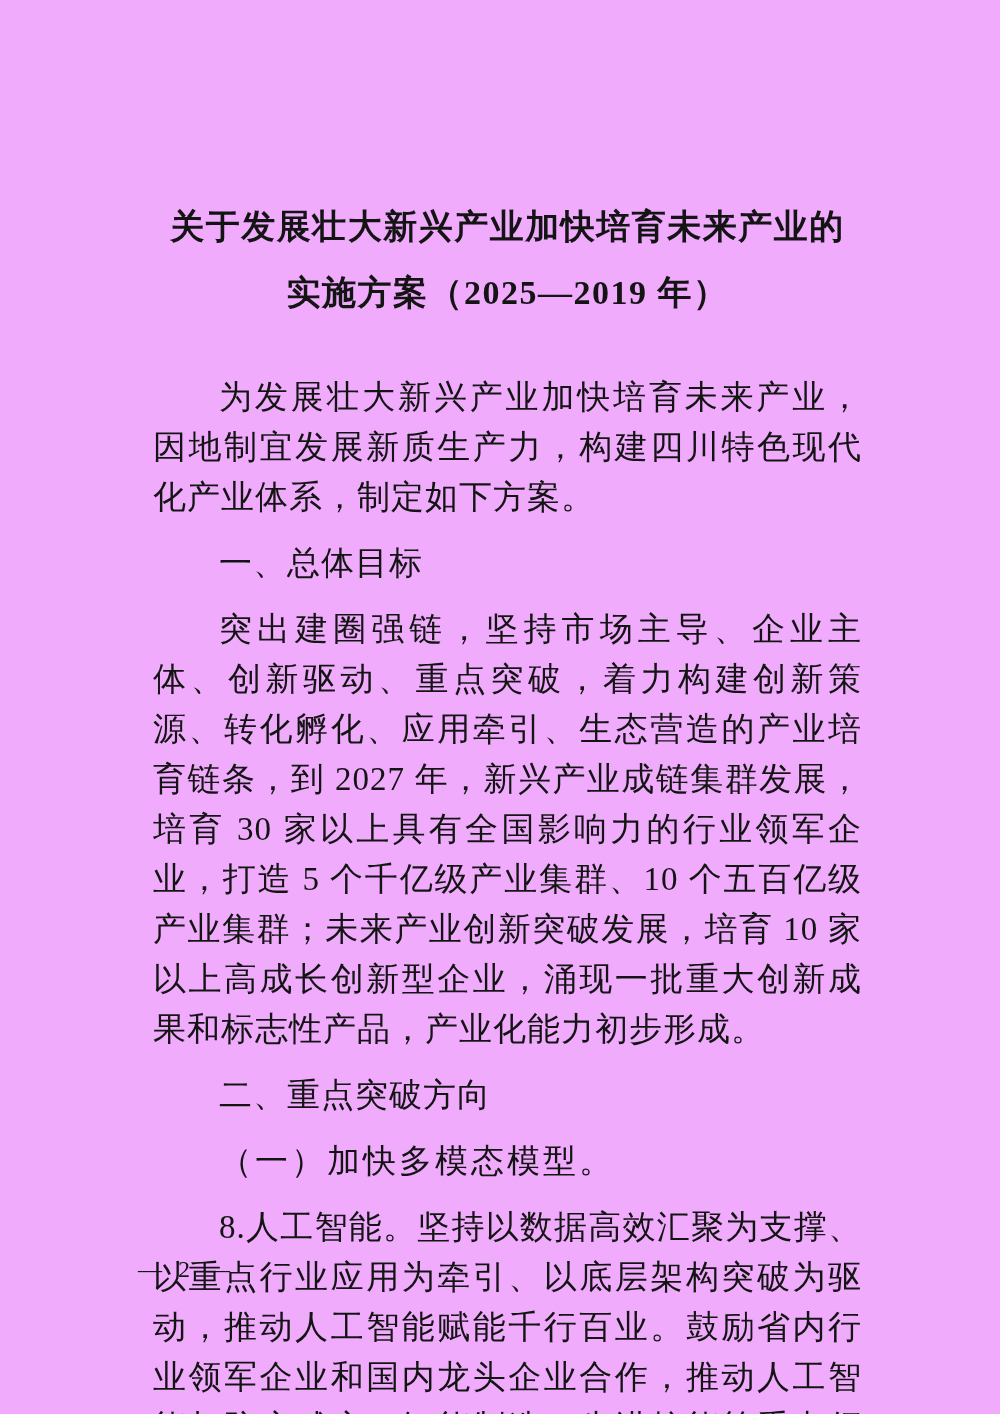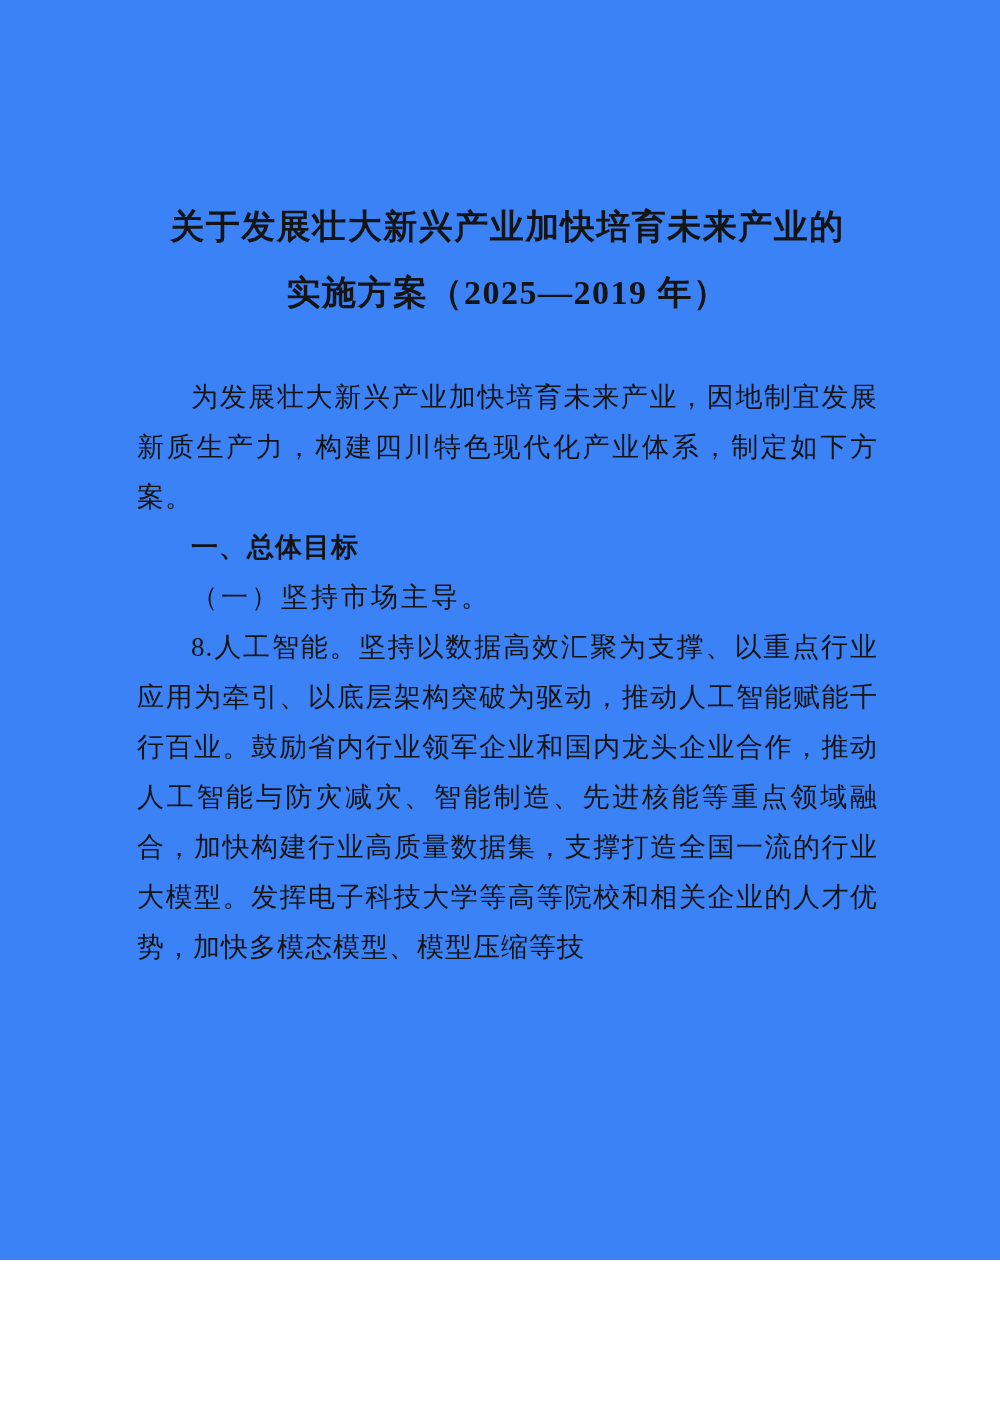--- a/index.html
+++ b/index.html
@@ -3,23 +3,23 @@
 <meta charset="utf-8">
 <style>
   html, body {
     margin: 0;
     padding: 0;
     background: #ffffff;
   }
   .page {
     position: relative;
     width: 1000px;
-    height: 1260px;
+    height: 1414px;
     margin: 0 auto;
-    background: #3b82f6;
+    background: #f0abfc;
     box-sizing: border-box;
     padding: 194px 122px 0 137px;
     overflow: hidden;
     color: #141414;
     font-family: "Liberation Serif", "DejaVu Serif", serif;
   }
   .doc-title {
     margin: 0 0 46px 0;
     text-align: center;
     font-size: 34px;
@@ -27,31 +27,31 @@
     line-height: 66px;
     letter-spacing: 1.5px;
   }
   .title-line {
     display: block;
   }
   .doc-body {
     width: 100%;
   }
   .para {
-    margin: 0;
-    font-size: 27px;
+    margin: 16px;
+    font-size: 33px;
     line-height: 50px;
     text-align: justify;
     text-indent: 2em;
     letter-spacing: 1px;
     word-break: break-all;
   }
   .heading {
     font-family: "Liberation Sans", "DejaVu Sans", sans-serif;
-    font-weight: 700;
+    font-weight: 400;
     letter-spacing: 1px;
   }
   .subheading {
     letter-spacing: 3px;
   }
   .page-number {
     position: absolute;
     left: 138px;
     top: 1256px;
     font-size: 24px;
@@ -65,19 +65,21 @@
 <div class="page">
 
   <h1 class="doc-title">
     <span class="title-line">关于发展壮大新兴产业加快培育未来产业的</span>
     <span class="title-line">实施方案（2025—2019 年）</span>
   </h1>
 
   <div class="doc-body">
     <p class="para">为发展壮大新兴产业加快培育未来产业，因地制宜发展新质生产力，构建四川特色现代化产业体系，制定如下方案。</p>
     <p class="para heading">一、总体目标</p>
-    <p class="para subheading">（一）坚持市场主导。</p>
+    <p class="para">突出建圈强链，坚持市场主导、企业主体、创新驱动、重点突破，着力构建创新策源、转化孵化、应用牵引、生态营造的产业培育链条，到 2027 年，新兴产业成链集群发展，培育 30 家以上具有全国影响力的行业领军企业，打造 5 个千亿级产业集群、10 个五百亿级产业集群；未来产业创新突破发展，培育 10 家以上高成长创新型企业，涌现一批重大创新成果和标志性产品，产业化能力初步形成。</p>
+    <p class="para heading">二、重点突破方向</p>
+    <p class="para subheading">（一）加快多模态模型。</p>
     <p class="para">8.人工智能。坚持以数据高效汇聚为支撑、以重点行业应用为牵引、以底层架构突破为驱动，推动人工智能赋能千行百业。鼓励省内行业领军企业和国内龙头企业合作，推动人工智能与防灾减灾、智能制造、先进核能等重点领域融合，加快构建行业高质量数据集，支撑打造全国一流的行业大模型。发挥电子科技大学等高等院校和相关企业的人才优势，加快多模态模型、模型压缩等技</p>
   </div>
 
   <div class="page-number">— 2 —</div>
 
 </div>
 
 </body></html>

